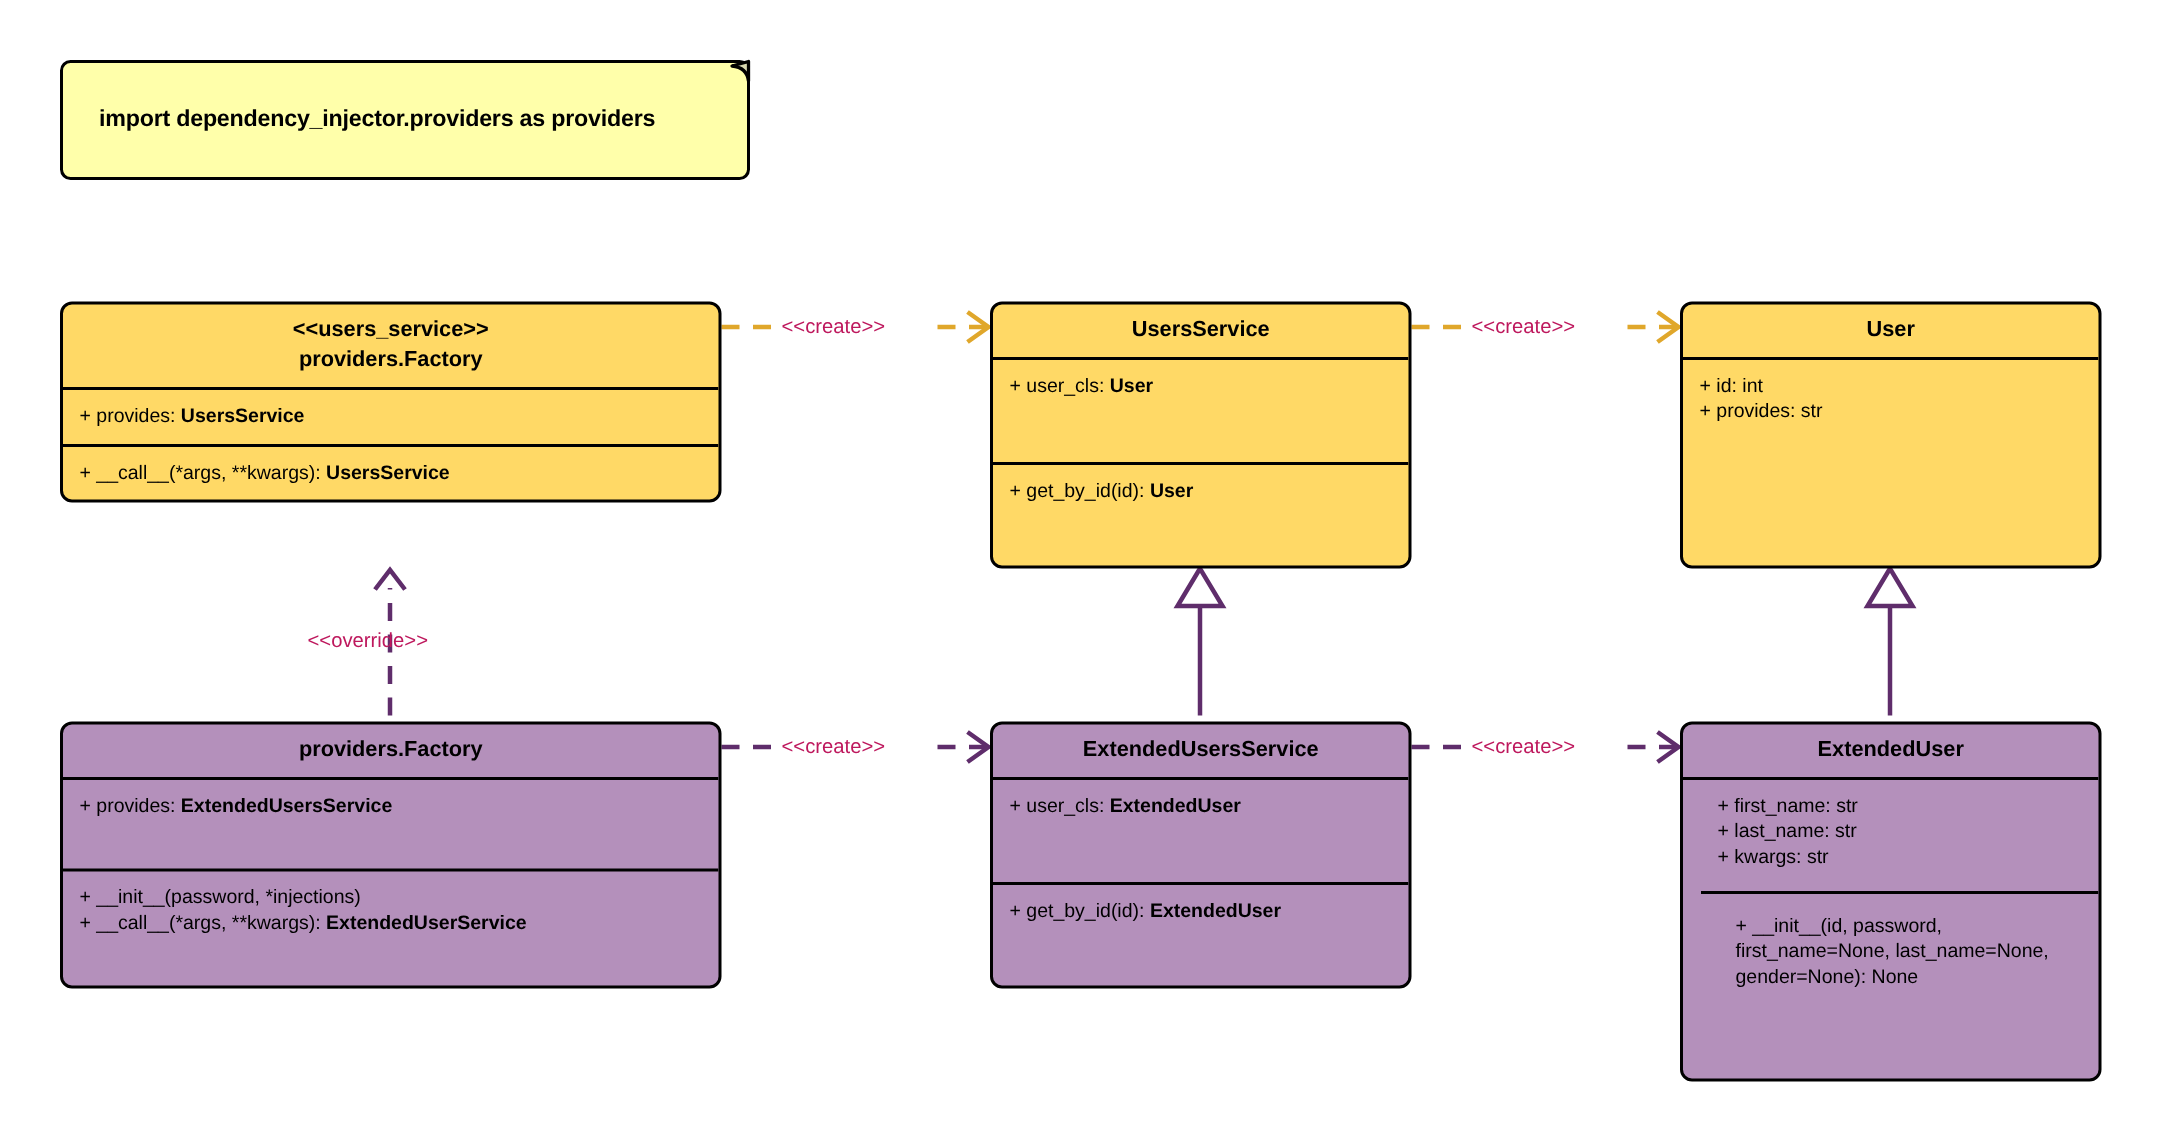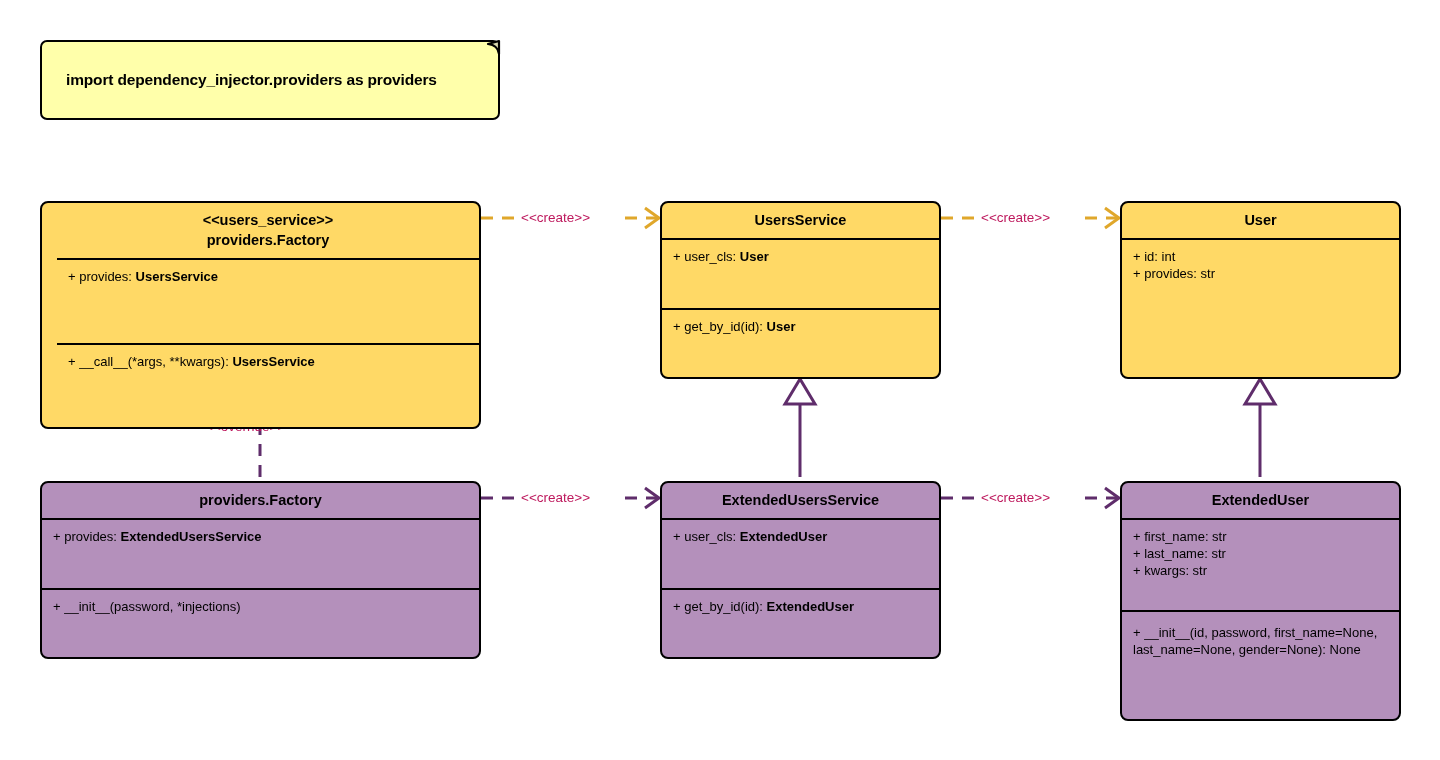--- a/index.html
+++ b/index.html
@@ -82,21 +82,21 @@
     box-sizing: border-box;
     border-bottom: 2.5px solid #000000;
     padding: 8px 11px;
     font-size: 13px;
     line-height: 1.32;
     flex: none;
   }
   .cls-compartment:last-child { border-bottom: none; }
   .cls-compartment.grow { flex: 1 1 auto; }
   .member { white-space: nowrap; }
-  .member.wrap { white-space: normal; }
+  .member.wrap { white-space: normal; margin-left: 24px; }
   .member b { font-weight: bold; }
 
   
   .conn-label {
     position: absolute;
     font-size: 13.5px;
     line-height: 1;
     white-space: nowrap;
     color: #be185d;
     background: transparent;
@@ -168,21 +168,21 @@
 
   <div class="conn-label" style="left:205px; top:420px;">&lt;&lt;override&gt;&gt;</div>
 
   <div class="note" style="left:40px; top:40px; width:460px; height:80px;">
     <svg class="note-fold" viewBox="0 0 24 24">
       <path d="M 23 1 L 23 14 Q 22 5 12 4 Z" fill="#d8d8b0" stroke="#000000" stroke-width="2.2" stroke-linejoin="round"></path>
     </svg>
     <span class="note-text">import dependency_injector.providers as providers</span>
   </div>
 
-  <div class="cls yellow" style="left:40px; top:201px; width:441px; height:228px;padding-left:15px;">
+  <div class="cls yellow" style="left:40px; top:201px; width:441px; height:134px;">
     <div class="cls-header" style="height:57px;">
       <span class="stereo">&lt;&lt;users_service&gt;&gt;</span>
       <span class="cname">providers.Factory</span>
     </div>
     <div class="cls-compartment grow">
       <div class="member"><span>+ provides: </span><b>UsersService</b></div>
     </div>
     <div class="cls-compartment grow">
       <div class="member"><span>+ __call__(*args, **kwargs): </span><b>UsersService</b></div>
     </div>
@@ -212,40 +212,41 @@
 
   <div class="cls purple" style="left:40px; top:481px; width:441px; height:178px;">
     <div class="cls-header" style="height:37px;">
       <span class="cname">providers.Factory</span>
     </div>
     <div class="cls-compartment grow">
       <div class="member"><span>+ provides: </span><b>ExtendedUsersService</b></div>
     </div>
     <div class="cls-compartment grow">
       <div class="member"><span>+ __init__(password, *injections)</span><b></b></div>
+      <div class="member"><span>+ __call__(*args, **kwargs): </span><b>ExtendedUserService</b></div>
     </div>
   </div>
 
   <div class="cls purple" style="left:660px; top:481px; width:281px; height:178px;">
     <div class="cls-header" style="height:37px;">
       <span class="cname">ExtendedUsersService</span>
     </div>
     <div class="cls-compartment grow">
       <div class="member"><span>+ user_cls: </span><b>ExtendedUser</b></div>
     </div>
     <div class="cls-compartment grow">
       <div class="member"><span>+ get_by_id(id): </span><b>ExtendedUser</b></div>
     </div>
   </div>
 
   <div class="cls purple" style="left:1120px; top:481px; width:281px; height:240px;">
     <div class="cls-header" style="height:37px;">
       <span class="cname">ExtendedUser</span>
     </div>
-    <div class="cls-compartment" style="height:92px;">
+    <div class="cls-compartment" style="height:76px;margin-left:12px;">
       <div class="member"><span>+ first_name: str</span><b></b></div>
       <div class="member"><span>+ last_name: str</span><b></b></div>
       <div class="member"><span>+ kwargs: str</span><b></b></div>
     </div>
     <div class="cls-compartment grow" style="padding-top:12px;">
       <div class="member wrap"><span>+ __init__(id, password, first_name=None, last_name=None, gender=None): None</span><b></b></div>
     </div>
   </div>
 
 </div>

